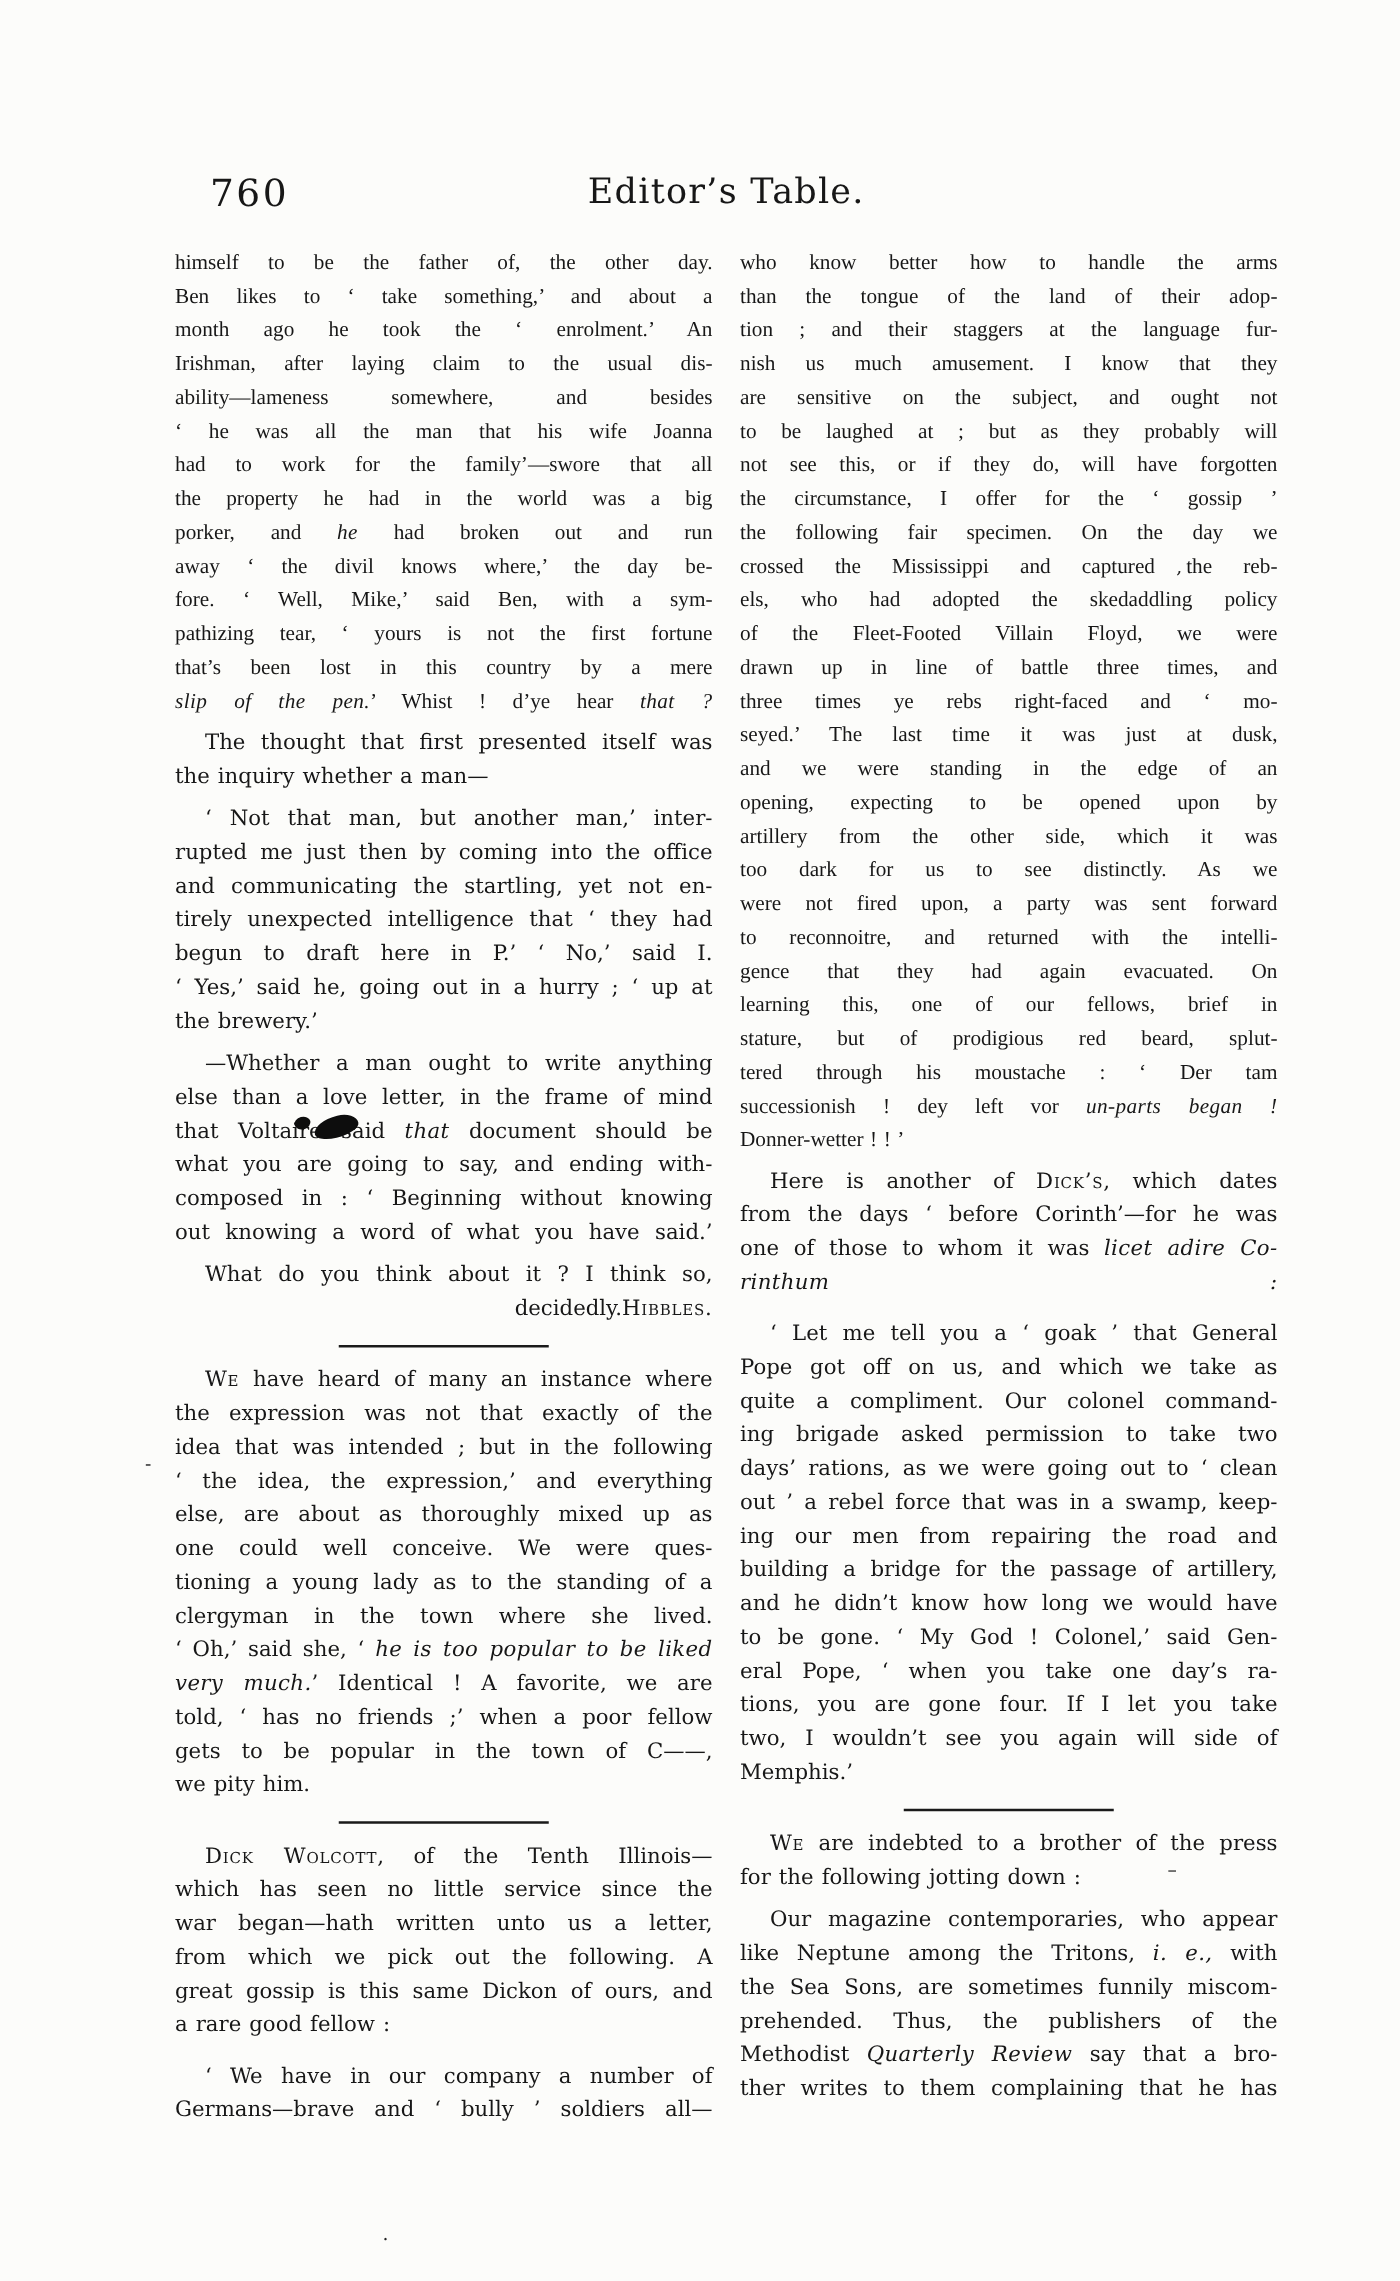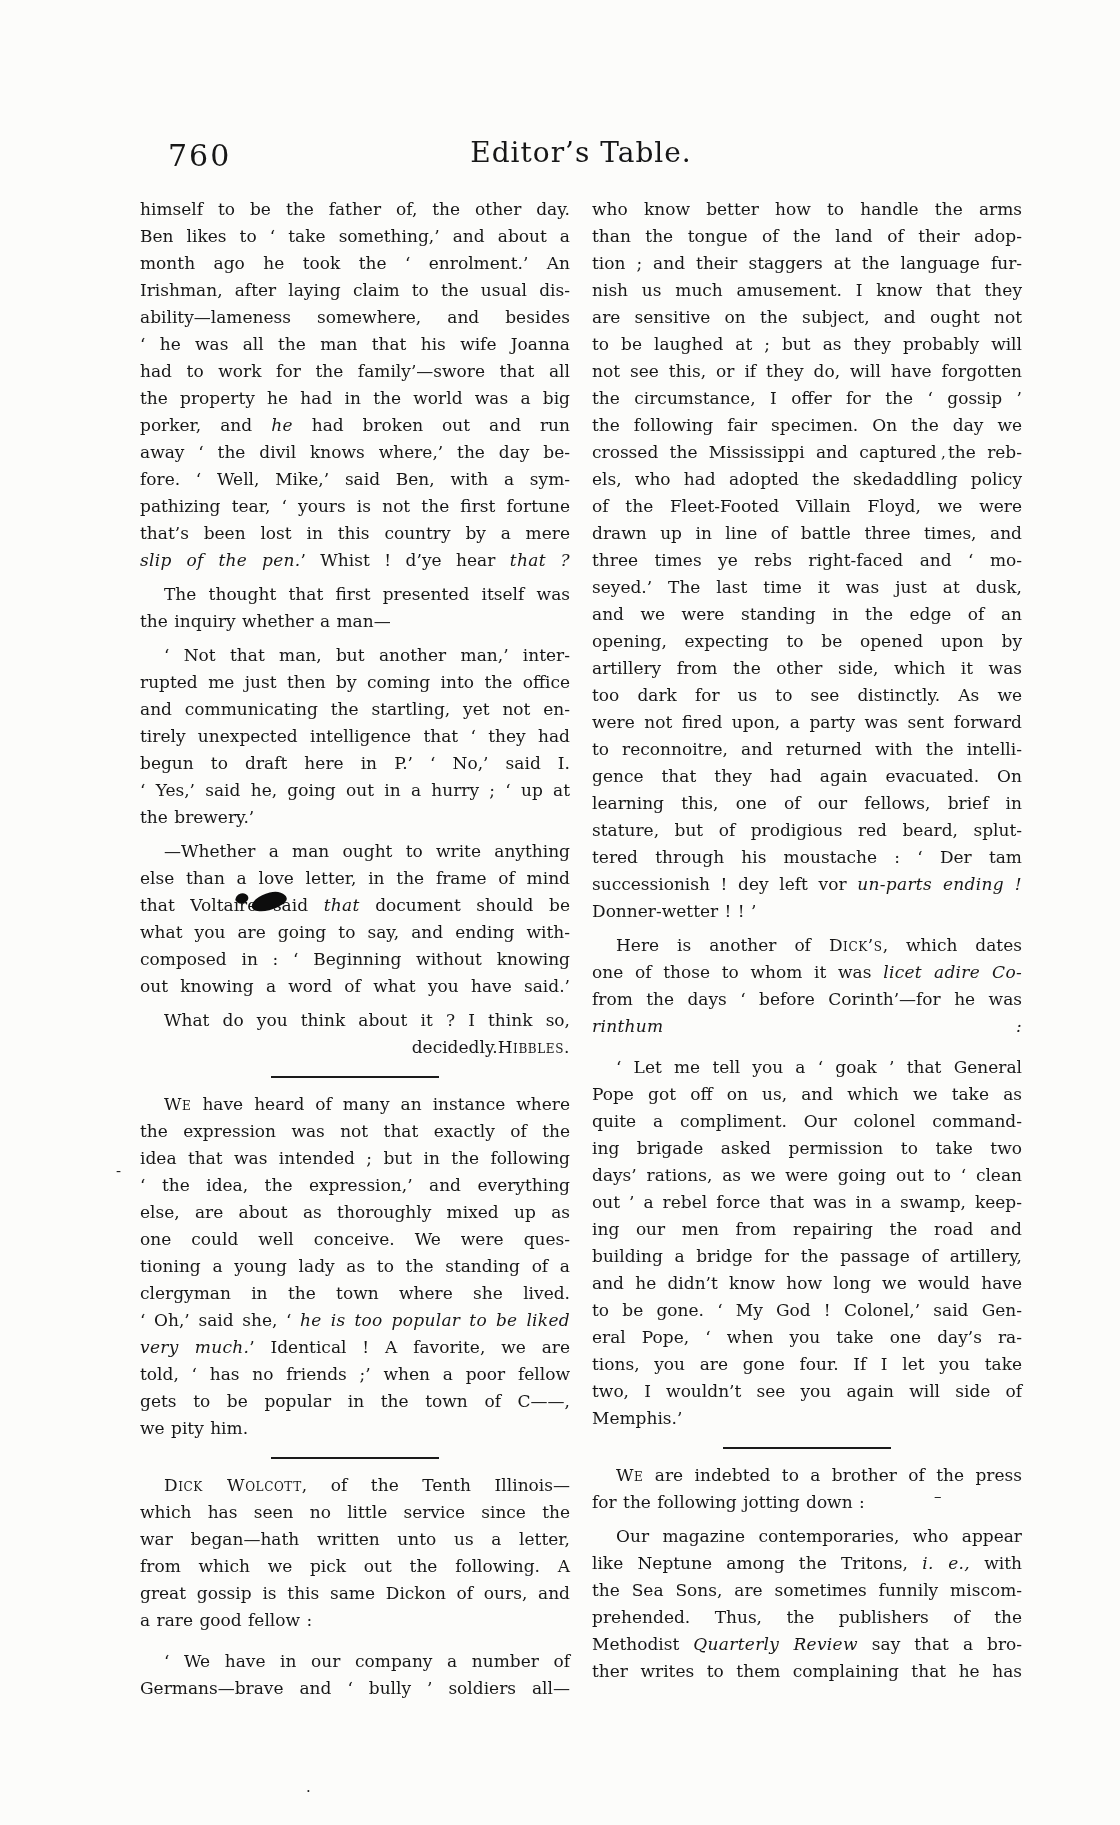--- a/index.html
+++ b/index.html
@@ -7,21 +7,21 @@
     width:1120px;height:1825px;position:relative;overflow:hidden;
     background:#fcfcfa;color:#171717;
     font-family:"DejaVu Serif","Liberation Serif",serif;
   }
   .page-head{position:absolute;top:136px;left:140px;width:882px;height:40px;}
   .page-number{position:absolute;left:28px;top:2px;font-size:30px;letter-spacing:2px;}
   .running-title{position:absolute;left:0;right:0;text-align:center;font-size:28px;letter-spacing:1px;}
   .text-area{position:absolute;top:196px;left:140px;display:flex;gap:22px;}
   .col{width:430px;font-size:17px;line-height:27px;}
   .para{margin-top:7px;}
-  .para:first-child{margin-top:0;}
+  .para:first-child{margin-top:0;font-family:Liberation Serif, serif;}
   .para.sp-lg{margin-top:14px;}
   .para.indent .line:first-child{text-indent:24px;}
   .line{text-align:justify;text-align-last:justify;word-spacing:1px;}
   .line.last{text-align-last:left;}
   .line.split{display:flex;justify-content:flex-end;text-align-last:auto;}
   .sc{font-variant:small-caps;letter-spacing:0.6px;}
   i{letter-spacing:0.3px;}
   .rule{width:168px;margin:15px auto 13px auto;border-top:2px solid #1a1a1a;}
   .ink-blot{position:absolute;left:251px;top:893px;width:36px;height:17px;background:#0d0d0d;
     border-radius:58% 42% 55% 45%/60% 55% 45% 40%;transform:rotate(-14deg);}
@@ -133,27 +133,27 @@
         <div class="line">and we were standing in the edge of an</div>
         <div class="line">opening, expecting to be opened upon by</div>
         <div class="line">artillery from the other side, which it was</div>
         <div class="line">too dark for us to see distinctly.   As we</div>
         <div class="line">were not fired upon, a party was sent forward</div>
         <div class="line">to reconnoitre, and returned with the intelli-</div>
         <div class="line">gence that they had again evacuated.   On</div>
         <div class="line">learning this, one of our fellows, brief in</div>
         <div class="line">stature, but of prodigious red beard, splut-</div>
         <div class="line">tered through his moustache :   ‘ Der tam</div>
-        <div class="line">successionish ! dey left vor <i>un-parts ending !</i></div>
+        <div class="line">successionish ! dey left vor <i>un-parts began !</i></div>
         <div class="line last">Donner-wetter ! ! ’</div>
       </div>
       <div class="para indent">
         <div class="line">Here is another of <span class="sc">Dick’s</span>, which dates</div>
+        <div class="line">from the days ‘ before Corinth’—for he was</div>
         <div class="line">one of those to whom it was <i>licet adire Co-</i></div>
-        <div class="line">from the days ‘ before Corinth’—for he was</div>
         <div class="line"><i>rinthum :</i></div>
       </div>
       <div class="para indent sp-lg">
         <div class="line">‘ Let me tell you a ‘ goak ’ that General</div>
         <div class="line">Pope got off on us, and which we take as</div>
         <div class="line">quite a compliment.   Our colonel command-</div>
         <div class="line">ing brigade asked permission to take two</div>
         <div class="line">days’ rations, as we were going out to ‘ clean</div>
         <div class="line">out ’ a rebel force that was in a swamp, keep-</div>
         <div class="line">ing our men from repairing the road and</div>

